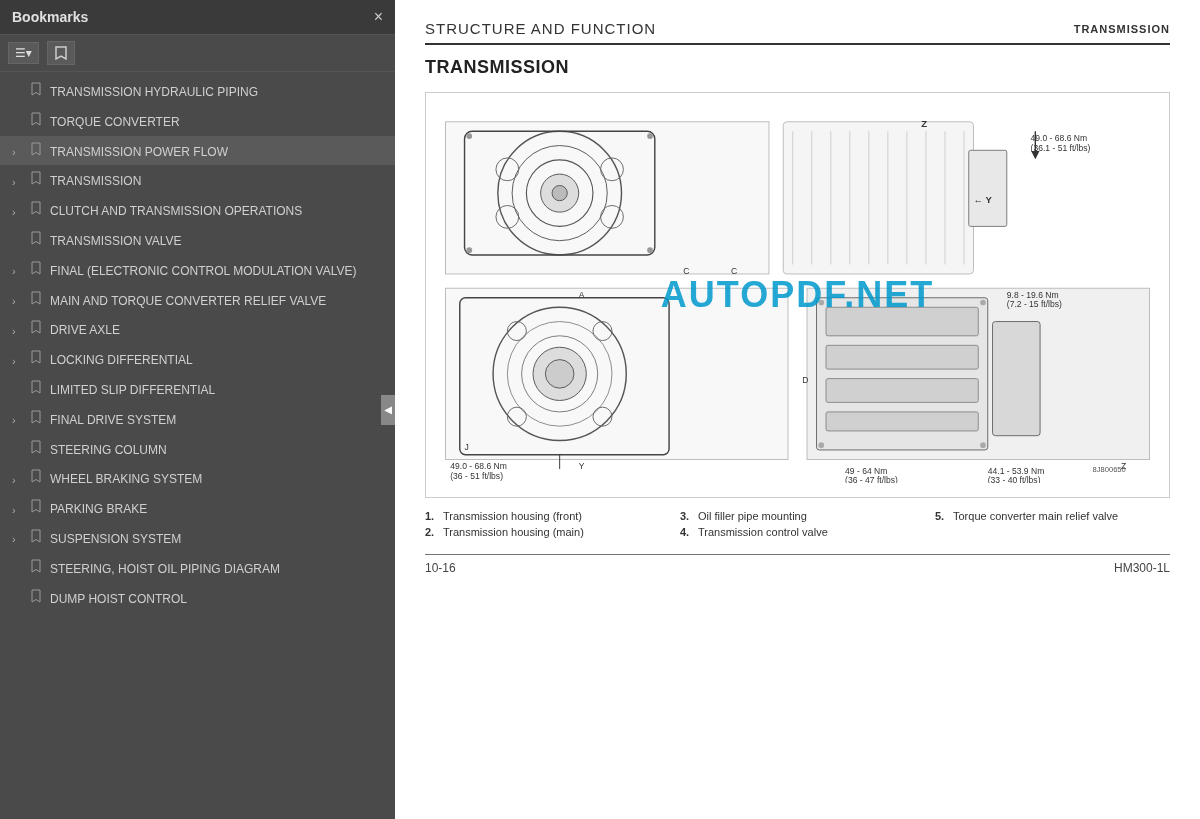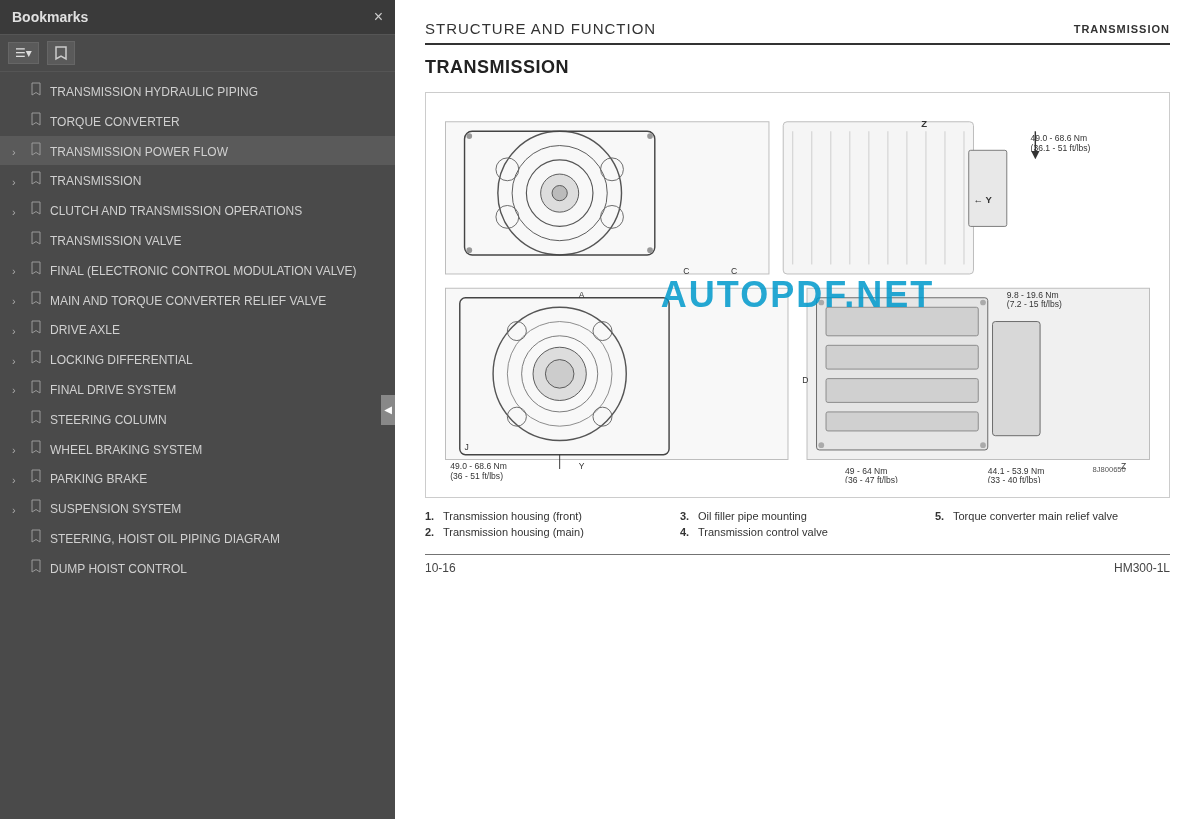--- a/index.html
+++ b/index.html
@@ -320,20 +320,27 @@
             <path d="M2 1h8v12l-4-2.5L2 13V1z" stroke="#999" stroke-width="1" fill="none"></path>
           </svg></span>
         <span class="bookmark-label">DRIVE AXLE</span>
       </div>
       <div class="bookmark-item level1">
         <span class="chevron">›</span>
         <span class="bookmark-icon"><svg width="12" height="14" viewBox="0 0 12 14">
             <path d="M2 1h8v12l-4-2.5L2 13V1z" stroke="#999" stroke-width="1" fill="none"></path>
           </svg></span>
         <span class="bookmark-label">LOCKING DIFFERENTIAL</span>
+      </div>
+      <div class="bookmark-item level1">
+        <span class="chevron"> </span>
+        <span class="bookmark-icon"><svg width="12" height="14" viewBox="0 0 12 14">
+            <path d="M2 1h8v12l-4-2.5L2 13V1z" stroke="#999" stroke-width="1" fill="none"></path>
+          </svg></span>
+        <span class="bookmark-label">LIMITED SLIP DIFFERENTIAL</span>
       </div>
       <div class="bookmark-item level1">
         <span class="chevron">›</span>
         <span class="bookmark-icon"><svg width="12" height="14" viewBox="0 0 12 14">
             <path d="M2 1h8v12l-4-2.5L2 13V1z" stroke="#999" stroke-width="1" fill="none"></path>
           </svg></span>
         <span class="bookmark-label">FINAL DRIVE SYSTEM</span>
       </div>
       <div class="bookmark-item level1">
         <span class="chevron"> </span>

